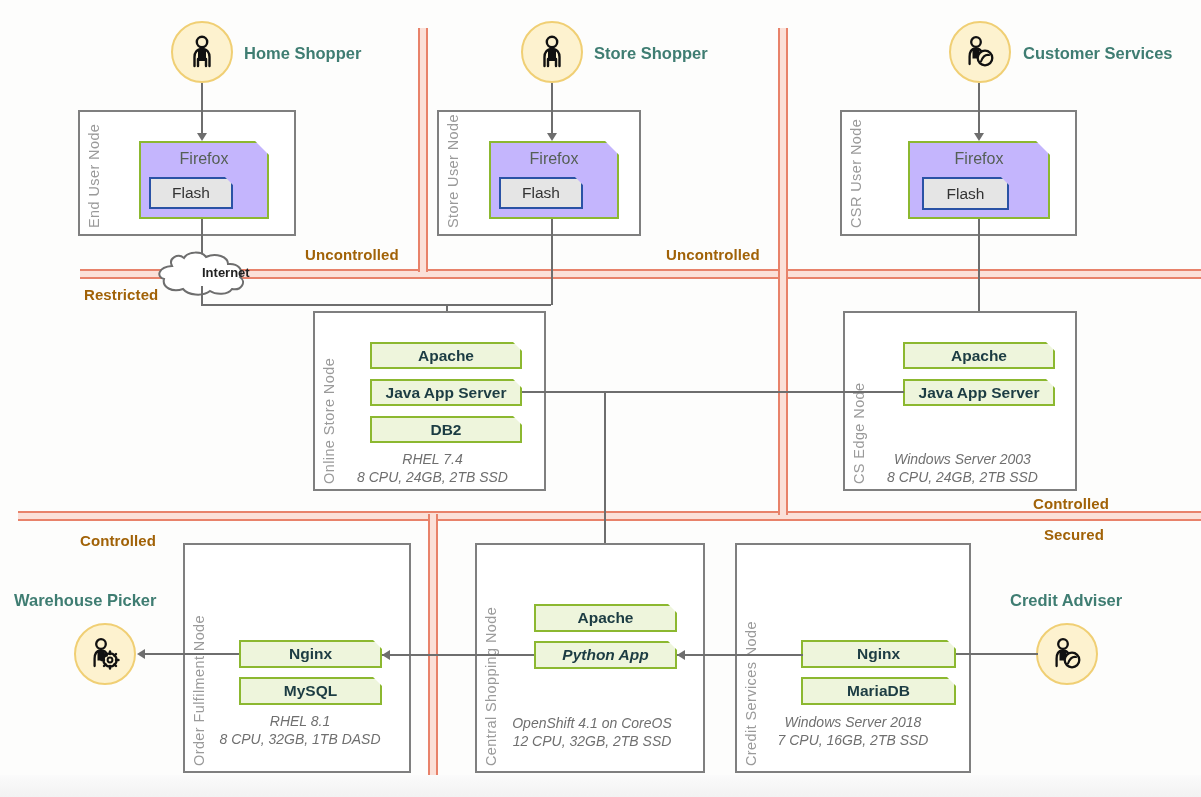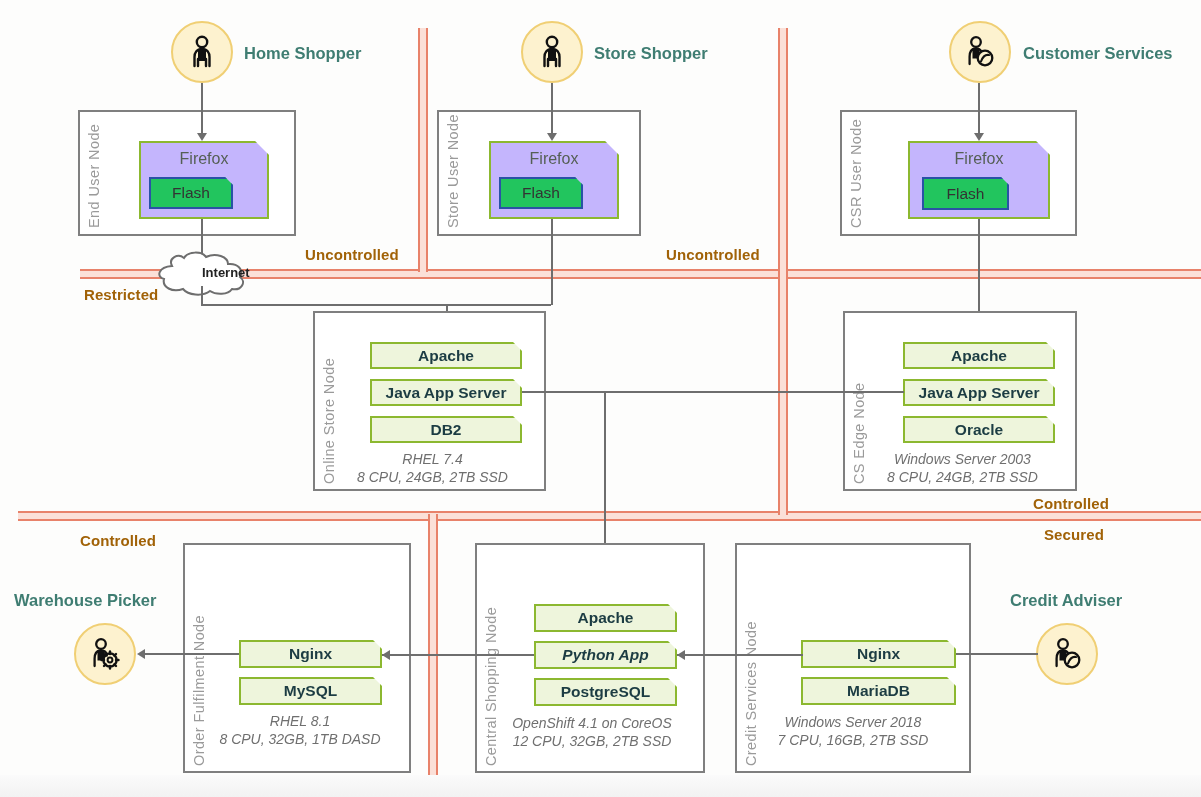--- a/index.html
+++ b/index.html
@@ -25,21 +25,21 @@
   .comp{position:absolute;background:#eef5dc;border:2px solid #8cb830;box-sizing:border-box;
         display:flex;align-items:center;justify-content:center;color:#1c3c43;font-weight:bold;font-size:15.5px;
         clip-path:polygon(0 0, calc(100% - 9px) 0, 100% 9px, 100% 100%, 0 100%);}
 
   
   .browser{position:absolute;background:#c4b5fd;border:2px solid #8cb830;box-sizing:border-box;
            clip-path:polygon(0 0, calc(100% - 14px) 0, 100% 14px, 100% 100%, 0 100%);}
   .browser-label{position:absolute;left:0;right:0;top:7px;text-align:center;color:#555f55;font-size:16px;}
 
   
-  .plugin{position:absolute;background:#22c55e;border:2px solid #2a52a5;box-sizing:border-box;
+  .plugin{position:absolute;background:#e5e5e5;border:2px solid #2a52a5;box-sizing:border-box;
           display:flex;align-items:center;justify-content:center;color:#333;font-size:15.5px;
           clip-path:polygon(0 0, calc(100% - 8px) 0, 100% 8px, 100% 100%, 0 100%);}
 
   
   .meta{position:absolute;text-align:center;color:#6f6f6f;font-style:italic;font-size:14px;line-height:18px;white-space:nowrap;}
 
   
   .wire-v{position:absolute;width:2px;background:#6e6e6e;}
   .wire-h{position:absolute;height:2px;background:#6e6e6e;}
   .arrow-d{position:absolute;width:0;height:0;border-left:5px solid transparent;border-right:5px solid transparent;border-top:8px solid #6e6e6e;}
@@ -150,21 +150,20 @@
   <div class="comp" style="left:370px;top:416px;width:152px;height:27px;">DB2</div>
   <div class="meta" style="left:330px;top:450px;width:205px;">
     <div>RHEL 7.4</div>
     <div>8 CPU, 24GB, 2TB SSD</div>
   </div>
 
   <div class="node" style="left:843px;top:311px;width:234px;height:180px;"></div>
   <div class="node-title" style="left:851px;top:318px;height:166px;">CS Edge Node</div>
   <div class="comp" style="left:903px;top:342px;width:152px;height:27px;">Apache</div>
   <div class="comp" style="left:903px;top:379px;width:152px;height:27px;">Java App Server</div>
-  <div class="comp" style="left:903px;top:416px;width:152px;height:27px;">Oracle</div>
   <div class="meta" style="left:860px;top:450px;width:205px;">
     <div>Windows Server 2003</div>
     <div>8 CPU, 24GB, 2TB SSD</div>
   </div>
 
   <div class="wire-h" style="left:522px;top:391px;width:382px;"></div>
   <div class="wire-v" style="left:604px;top:391px;height:199px;"></div>
   <div class="arrow-d" style="left:600px;top:586px;"></div>
 
   <div class="node" style="left:183px;top:543px;width:228px;height:230px;"></div>
@@ -199,21 +198,20 @@
     </svg>
   </div>
   <div class="actor-label" style="left:14px;top:591px;">Warehouse Picker</div>
   <div class="wire-h" style="left:145px;top:653px;width:94px;"></div>
   <div class="arrow-l" style="left:137px;top:649px;"></div>
 
   <div class="node" style="left:475px;top:543px;width:230px;height:230px;"></div>
   <div class="node-title" style="left:483px;top:550px;height:216px;">Central Shopping Node</div>
   <div class="comp" style="left:534px;top:604px;width:143px;height:28px;">Apache</div>
   <div class="comp" style="left:534px;top:641px;width:143px;height:28px;font-style:italic;">Python App</div>
-  <div class="comp" style="left:534px;top:678px;width:143px;height:28px;">PostgreSQL</div>
   <div class="meta" style="left:492px;top:714px;width:200px;">
     <div>OpenShift 4.1 on CoreOS</div>
     <div>12 CPU, 32GB, 2TB SSD</div>
   </div>
 
   <div class="wire-h" style="left:382px;top:654px;width:152px;"></div>
   <div class="arrow-l" style="left:382px;top:650px;"></div>
 
   <div class="node" style="left:735px;top:543px;width:236px;height:230px;"></div>
   <div class="node-title" style="left:743px;top:550px;height:216px;">Credit Services Node</div>

